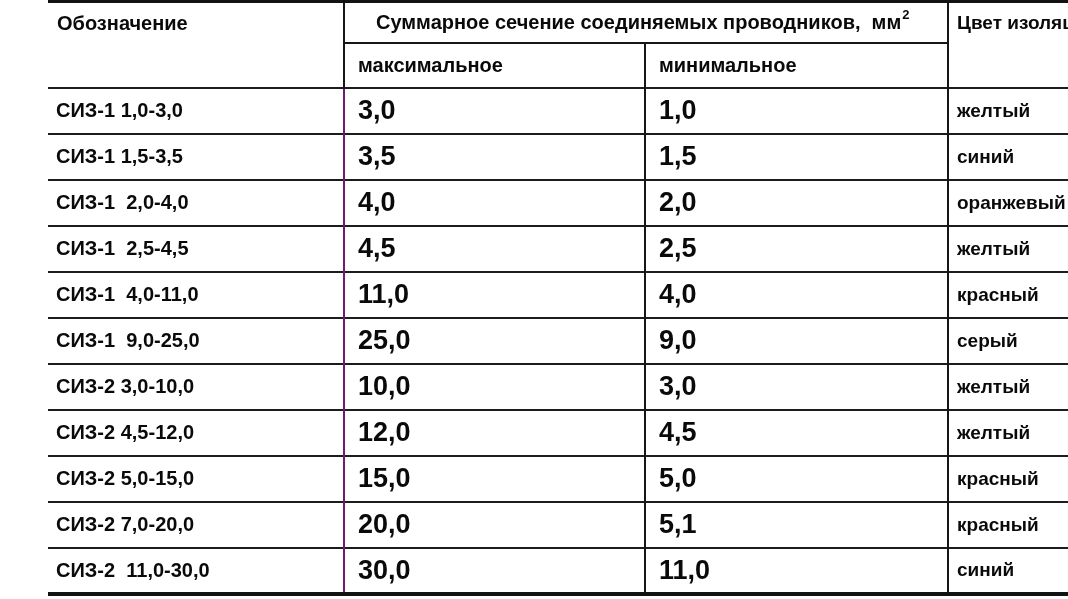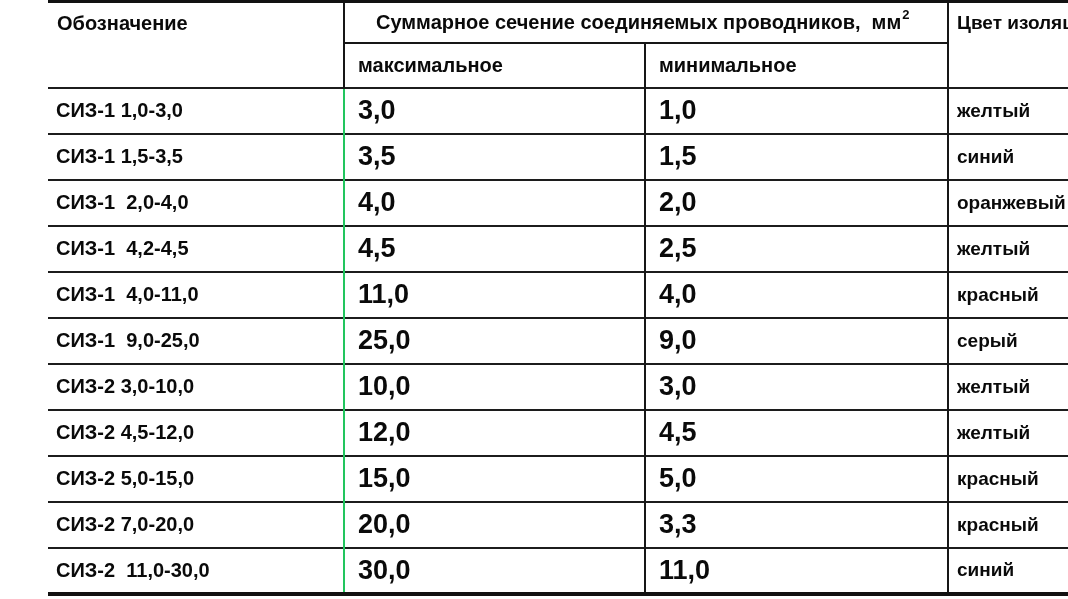--- a/index.html
+++ b/index.html
@@ -75,21 +75,21 @@
   th.h-min {
     border-right: 2px solid #161616;
     font-size: 20px;
     padding-left: 13px;
   }
 
   
   tr.drow { height: 46px; }
   tr.drow td { border-top: 2px solid #1c1c1c; }
   td.c-desig {
-    border-right: 2px solid #22c55e;
+    border-right: 2px solid #701a75;
     font-size: 20px;
     padding-left: 8px;
   }
   td.c-max, td.c-min {
     border-right: 2px solid #161616;
     font-size: 27px;
     padding-left: 13px;
   }
   td.c-color {
     font-size: 19px;
@@ -130,21 +130,21 @@
       <td class="c-min">1,5</td>
       <td class="c-color">синий</td>
     </tr>
     <tr class="drow">
       <td class="c-desig">СИЗ-1  2,0-4,0</td>
       <td class="c-max">4,0</td>
       <td class="c-min">2,0</td>
       <td class="c-color">оранжевый</td>
     </tr>
     <tr class="drow">
-      <td class="c-desig">СИЗ-1  4,2-4,5</td>
+      <td class="c-desig">СИЗ-1  2,5-4,5</td>
       <td class="c-max">4,5</td>
       <td class="c-min">2,5</td>
       <td class="c-color">желтый</td>
     </tr>
     <tr class="drow">
       <td class="c-desig">СИЗ-1  4,0-11,0</td>
       <td class="c-max">11,0</td>
       <td class="c-min">4,0</td>
       <td class="c-color">красный</td>
     </tr>
@@ -168,21 +168,21 @@
     </tr>
     <tr class="drow">
       <td class="c-desig">СИЗ-2 5,0-15,0</td>
       <td class="c-max">15,0</td>
       <td class="c-min">5,0</td>
       <td class="c-color">красный</td>
     </tr>
     <tr class="drow">
       <td class="c-desig">СИЗ-2 7,0-20,0</td>
       <td class="c-max">20,0</td>
-      <td class="c-min">3,3</td>
+      <td class="c-min">5,1</td>
       <td class="c-color">красный</td>
     </tr>
     <tr class="drow">
       <td class="c-desig">СИЗ-2  11,0-30,0</td>
       <td class="c-max">30,0</td>
       <td class="c-min">11,0</td>
       <td class="c-color">синий</td>
     </tr>
   </tbody>
     </table>

